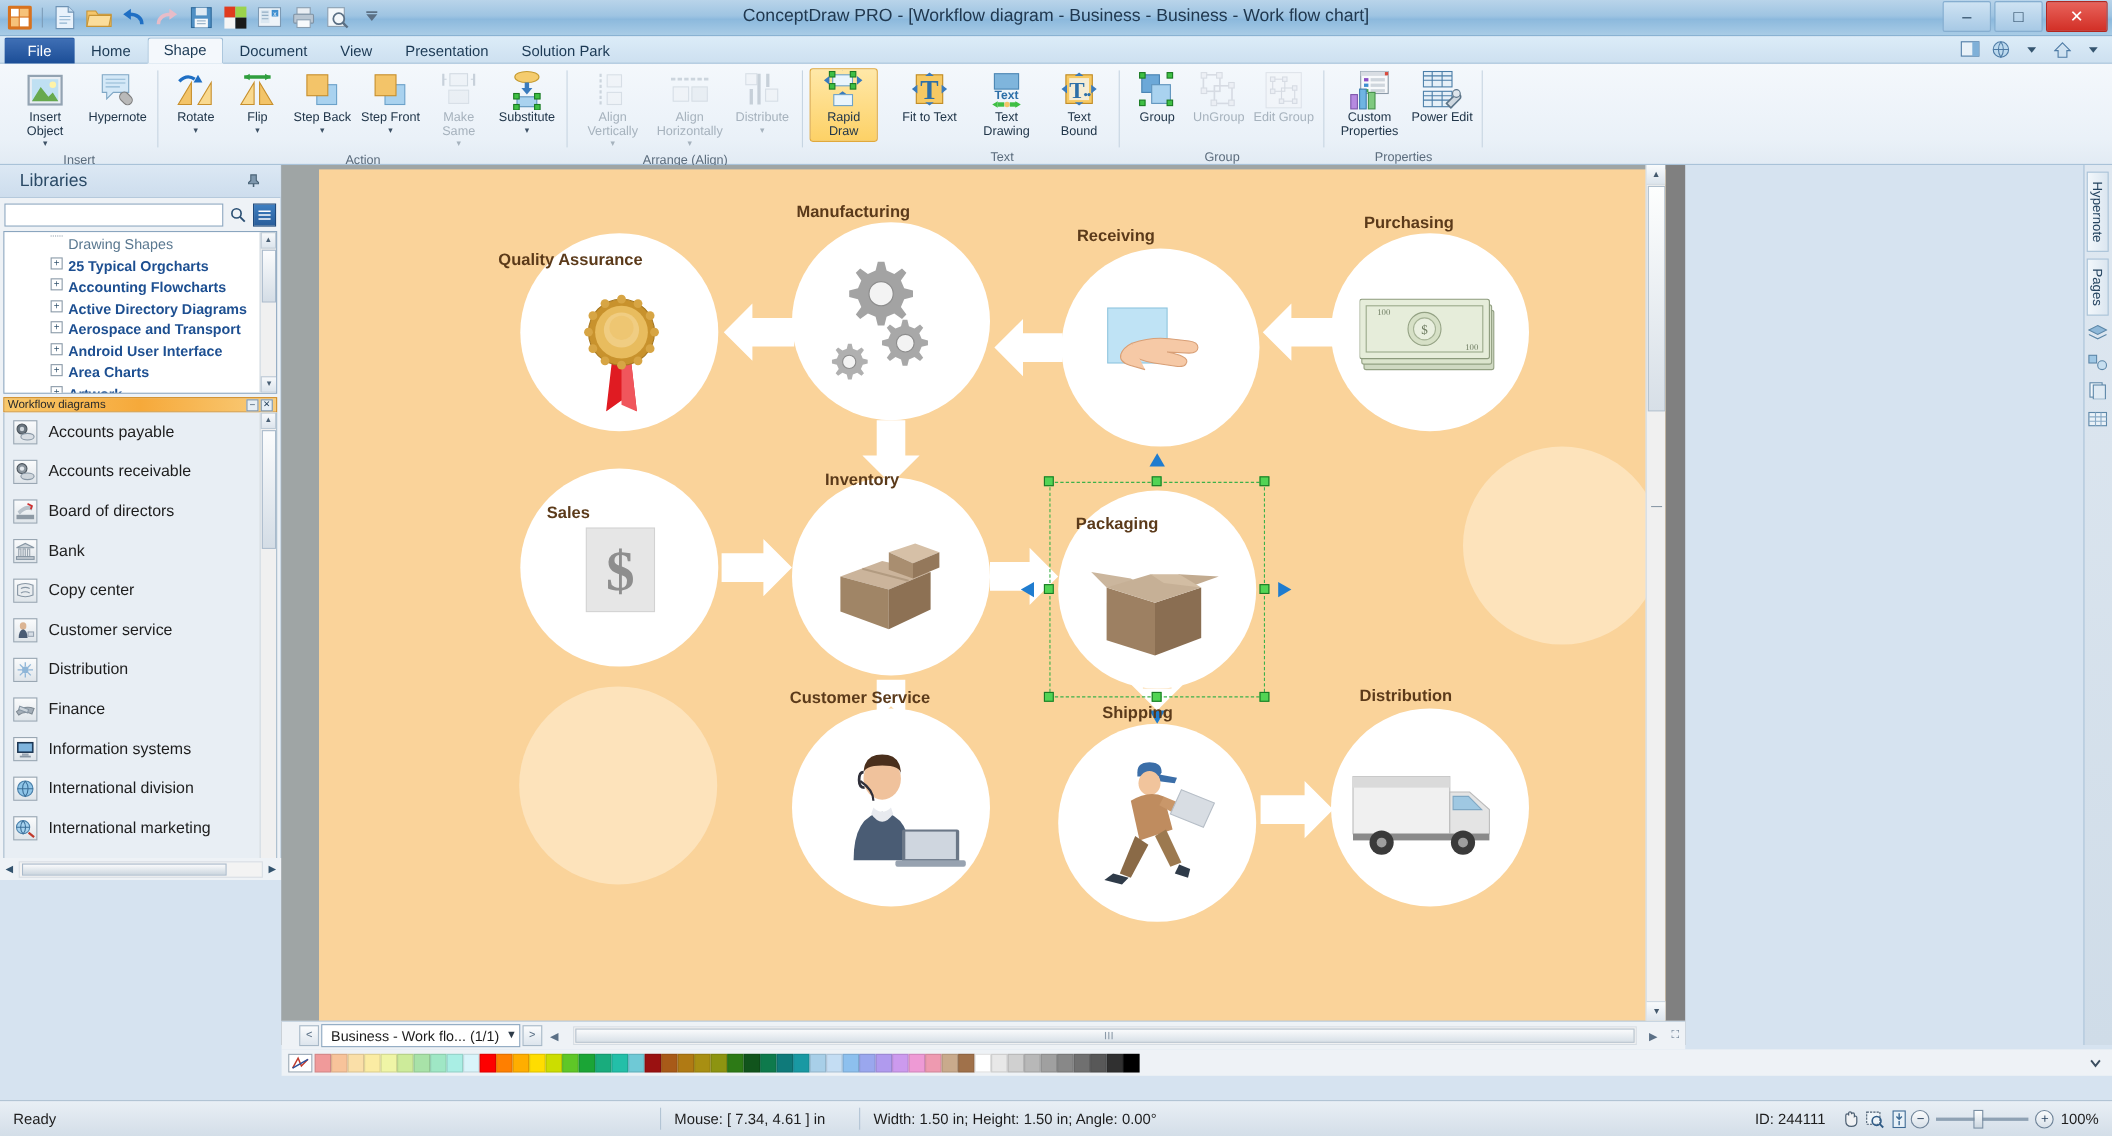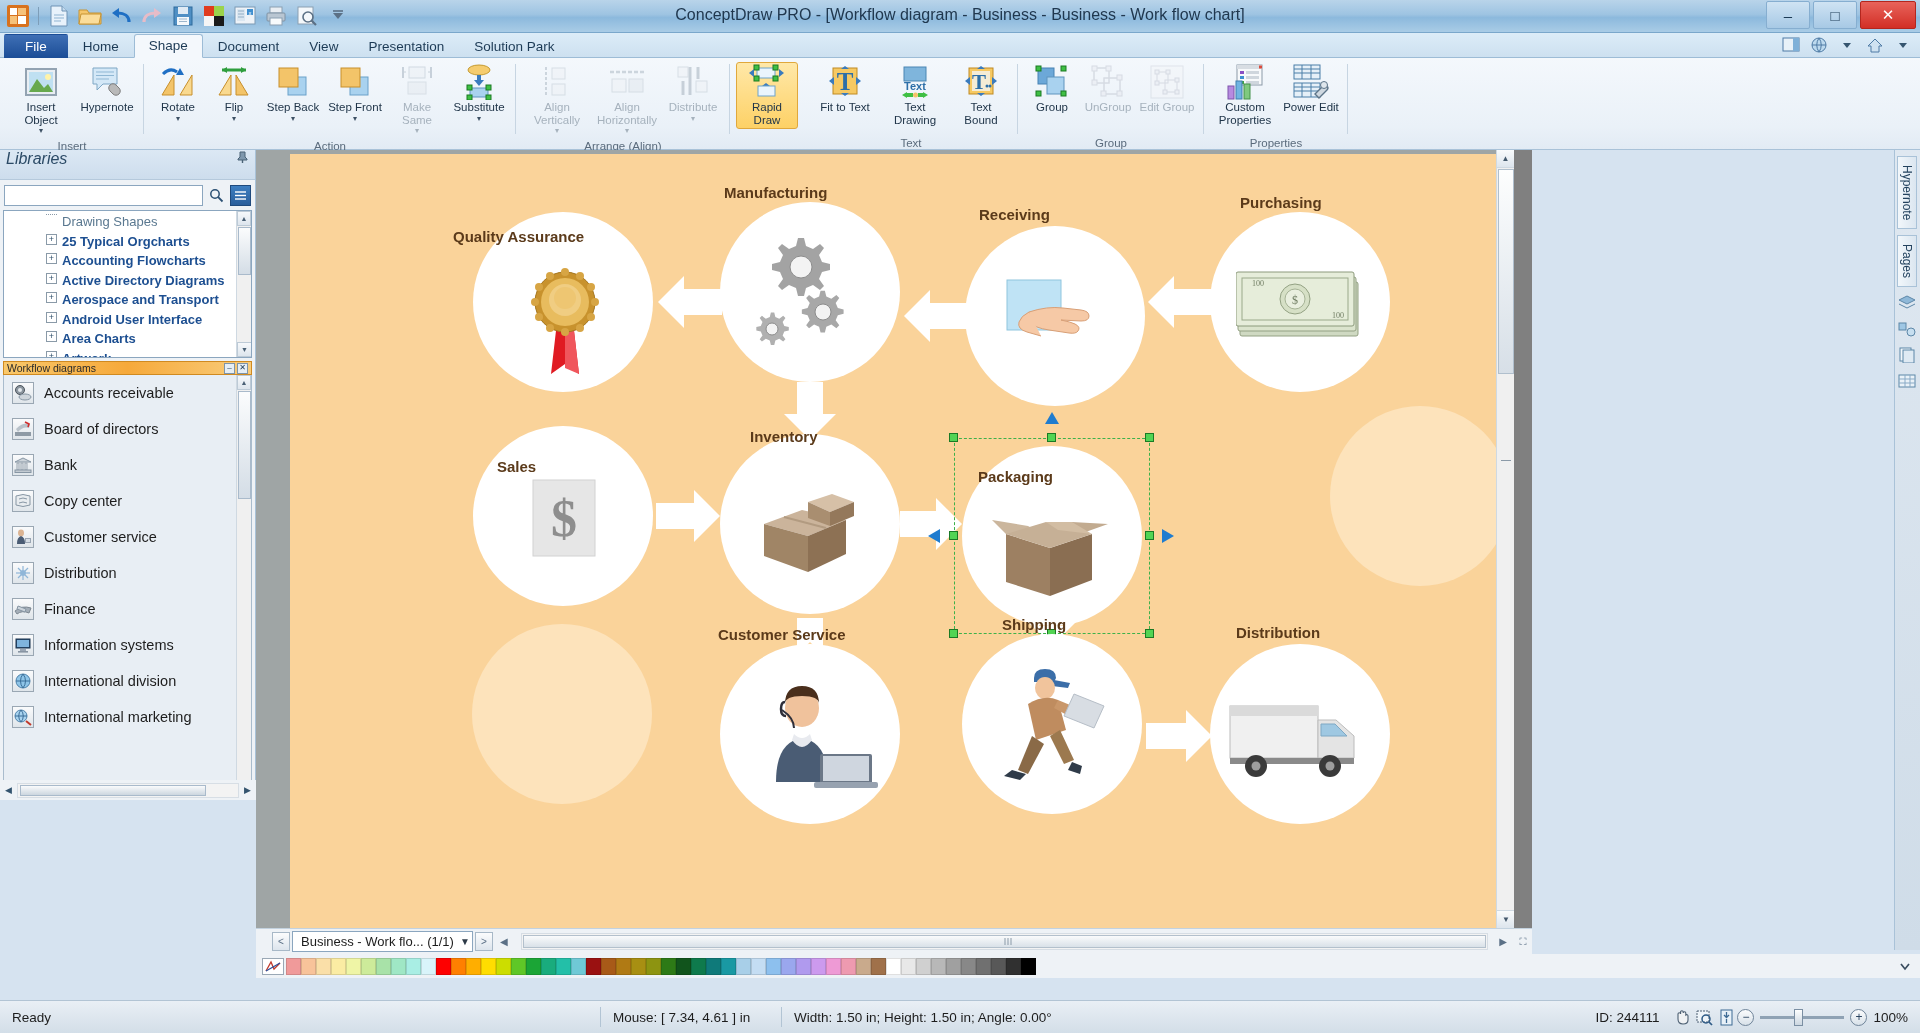--- a/index.html
+++ b/index.html
@@ -90,21 +90,21 @@
   .rbtn.dis .lbl { color:#a6b2bd; }
   .caret { font-size:8px; }
 
   
   .leftpanel {
     position:absolute; left:0; top:150px; width:256px; height:650px;
     background:#eef2f6; border-right:1px solid #a9c2d8;
   }
   .lp-header {
     height:30px; background: linear-gradient(to bottom,#dce8f4,#cddded);
-    display:flex; padding:0 6px; border-bottom:1px solid #b5c9dc;font-style:italic;
+    display:flex; align-items:center; padding:0 18px; border-bottom:1px solid #b5c9dc;
   }
   .lp-title { font-size:16px; color:#2b4a66; flex:1; }
   .pin { width:14px;height:14px; display:flex;align-items:center;justify-content:center;font-size:12px;color:#41607d;}
   .lp-search { display:flex; align-items:center; padding:5px 4px 4px 4px; gap:3px; }
   .lp-search input {
     flex:1; height:21px; border:1px solid #8ba6bf; font-size:12px; padding:0 4px;
     background:#fff; font-family:"Liberation Sans",sans-serif;
   }
   .sbtn { width:21px;height:21px; display:flex;align-items:center;justify-content:center; border:1px solid transparent; }
   .sbtn.blue { background:linear-gradient(to bottom,#3e7fc1,#2a5e9b); border-color:#1f4a7d; }
@@ -797,20 +797,30 @@
     </div>
 
     <div class="lib-header">
       <div class="lib-header-title">Workflow diagrams</div>
       <div class="lh-btn">–</div>
       <div class="lh-btn">✕</div>
     </div>
 
     <div class="lib-list">
       <div id="shape-list">
+          <div class="lib-item">
+            <div class="lib-ico">
+              <svg width="18" height="18" viewBox="0 0 18 18">
+                <circle cx="6" cy="6" r="4.5" fill="#6b7680" stroke="#4b545c"></circle>
+                <circle cx="6" cy="6" r="2" fill="#cfd6dc"></circle>
+                <ellipse cx="11" cy="13" rx="6" ry="3" fill="#d8dee4" stroke="#8796a4"></ellipse>
+              </svg>
+            </div>
+            <div class="lib-label">Accounts payable</div>
+          </div>
           <div class="lib-item">
             <div class="lib-ico">
               <svg width="18" height="18" viewBox="0 0 18 18">
                 <circle cx="6" cy="6" r="4.5" fill="#8b959e" stroke="#4b545c"></circle>
                 <circle cx="6" cy="6" r="2" fill="#e4e9ee"></circle>
                 <ellipse cx="11" cy="13" rx="6" ry="3" fill="#cfd6dc" stroke="#8796a4"></ellipse>
               </svg>
             </div>
             <div class="lib-label">Accounts receivable</div>
           </div>
@@ -1094,21 +1104,21 @@
             <path d="M41 18 q-4 0 -4 7 q0 7 5 7" fill="none" stroke="#2f2f3a" stroke-width="2.5"></path>
             <path d="M38 26 q12 8 12 18" fill="none" stroke="#2f2f3a" stroke-width="2"></path>
             <path d="M32 98 q0 -40 26 -44 q26 4 26 44z" fill="#4a5c74"></path>
             <path d="M48 56 q10 14 20 0 l-2 -6 q-8 8 -16 0z" fill="#e8eaef"></path>
             <rect x="76" y="70" width="52" height="30" rx="2" fill="#6b7787"></rect>
             <rect x="79" y="72" width="46" height="25" fill="#cfd6df"></rect>
             <rect x="70" y="98" width="64" height="6" rx="2" fill="#97a2b0"></rect>
           </svg>
         </div>
 
-        <div class="node" style="left:672px;top:480px;width:180px;height:180px;">
+        <div class="node" style="left:672px;top:504px;width:180px;height:180px;">
           <div class="circle" style="width:180px;height:180px;"></div>
           <div class="nlabel" style="left:40px;top:-18px;">Shipping</div>
           <svg width="130" height="120" style="position:absolute;left:26px;top:32px;">
             <path d="M46 12 q0 -9 11 -9 q11 0 11 9 l-2 4 -20 0z" fill="#3b6ea8"></path>
             <path d="M66 14 l16 3 -2 5 -16 -2z" fill="#3b6ea8"></path>
             <ellipse cx="57" cy="22" rx="10" ry="11" fill="#f1c49c"></ellipse>
             <path d="M40 38 q16 -10 30 -4 l8 30 -30 10 z" fill="#bf8c5f"></path>
             <path d="M70 34 l24 10 -6 10 -22 -12z" fill="#c9976a"></path>
             <path d="M86 28 l30 12 -10 22 -30 -12z" fill="#d8dde3" stroke="#b6bec7"></path>
             <path d="M44 70 l-14 34 10 4 16 -30z" fill="#8a6a47"></path>

